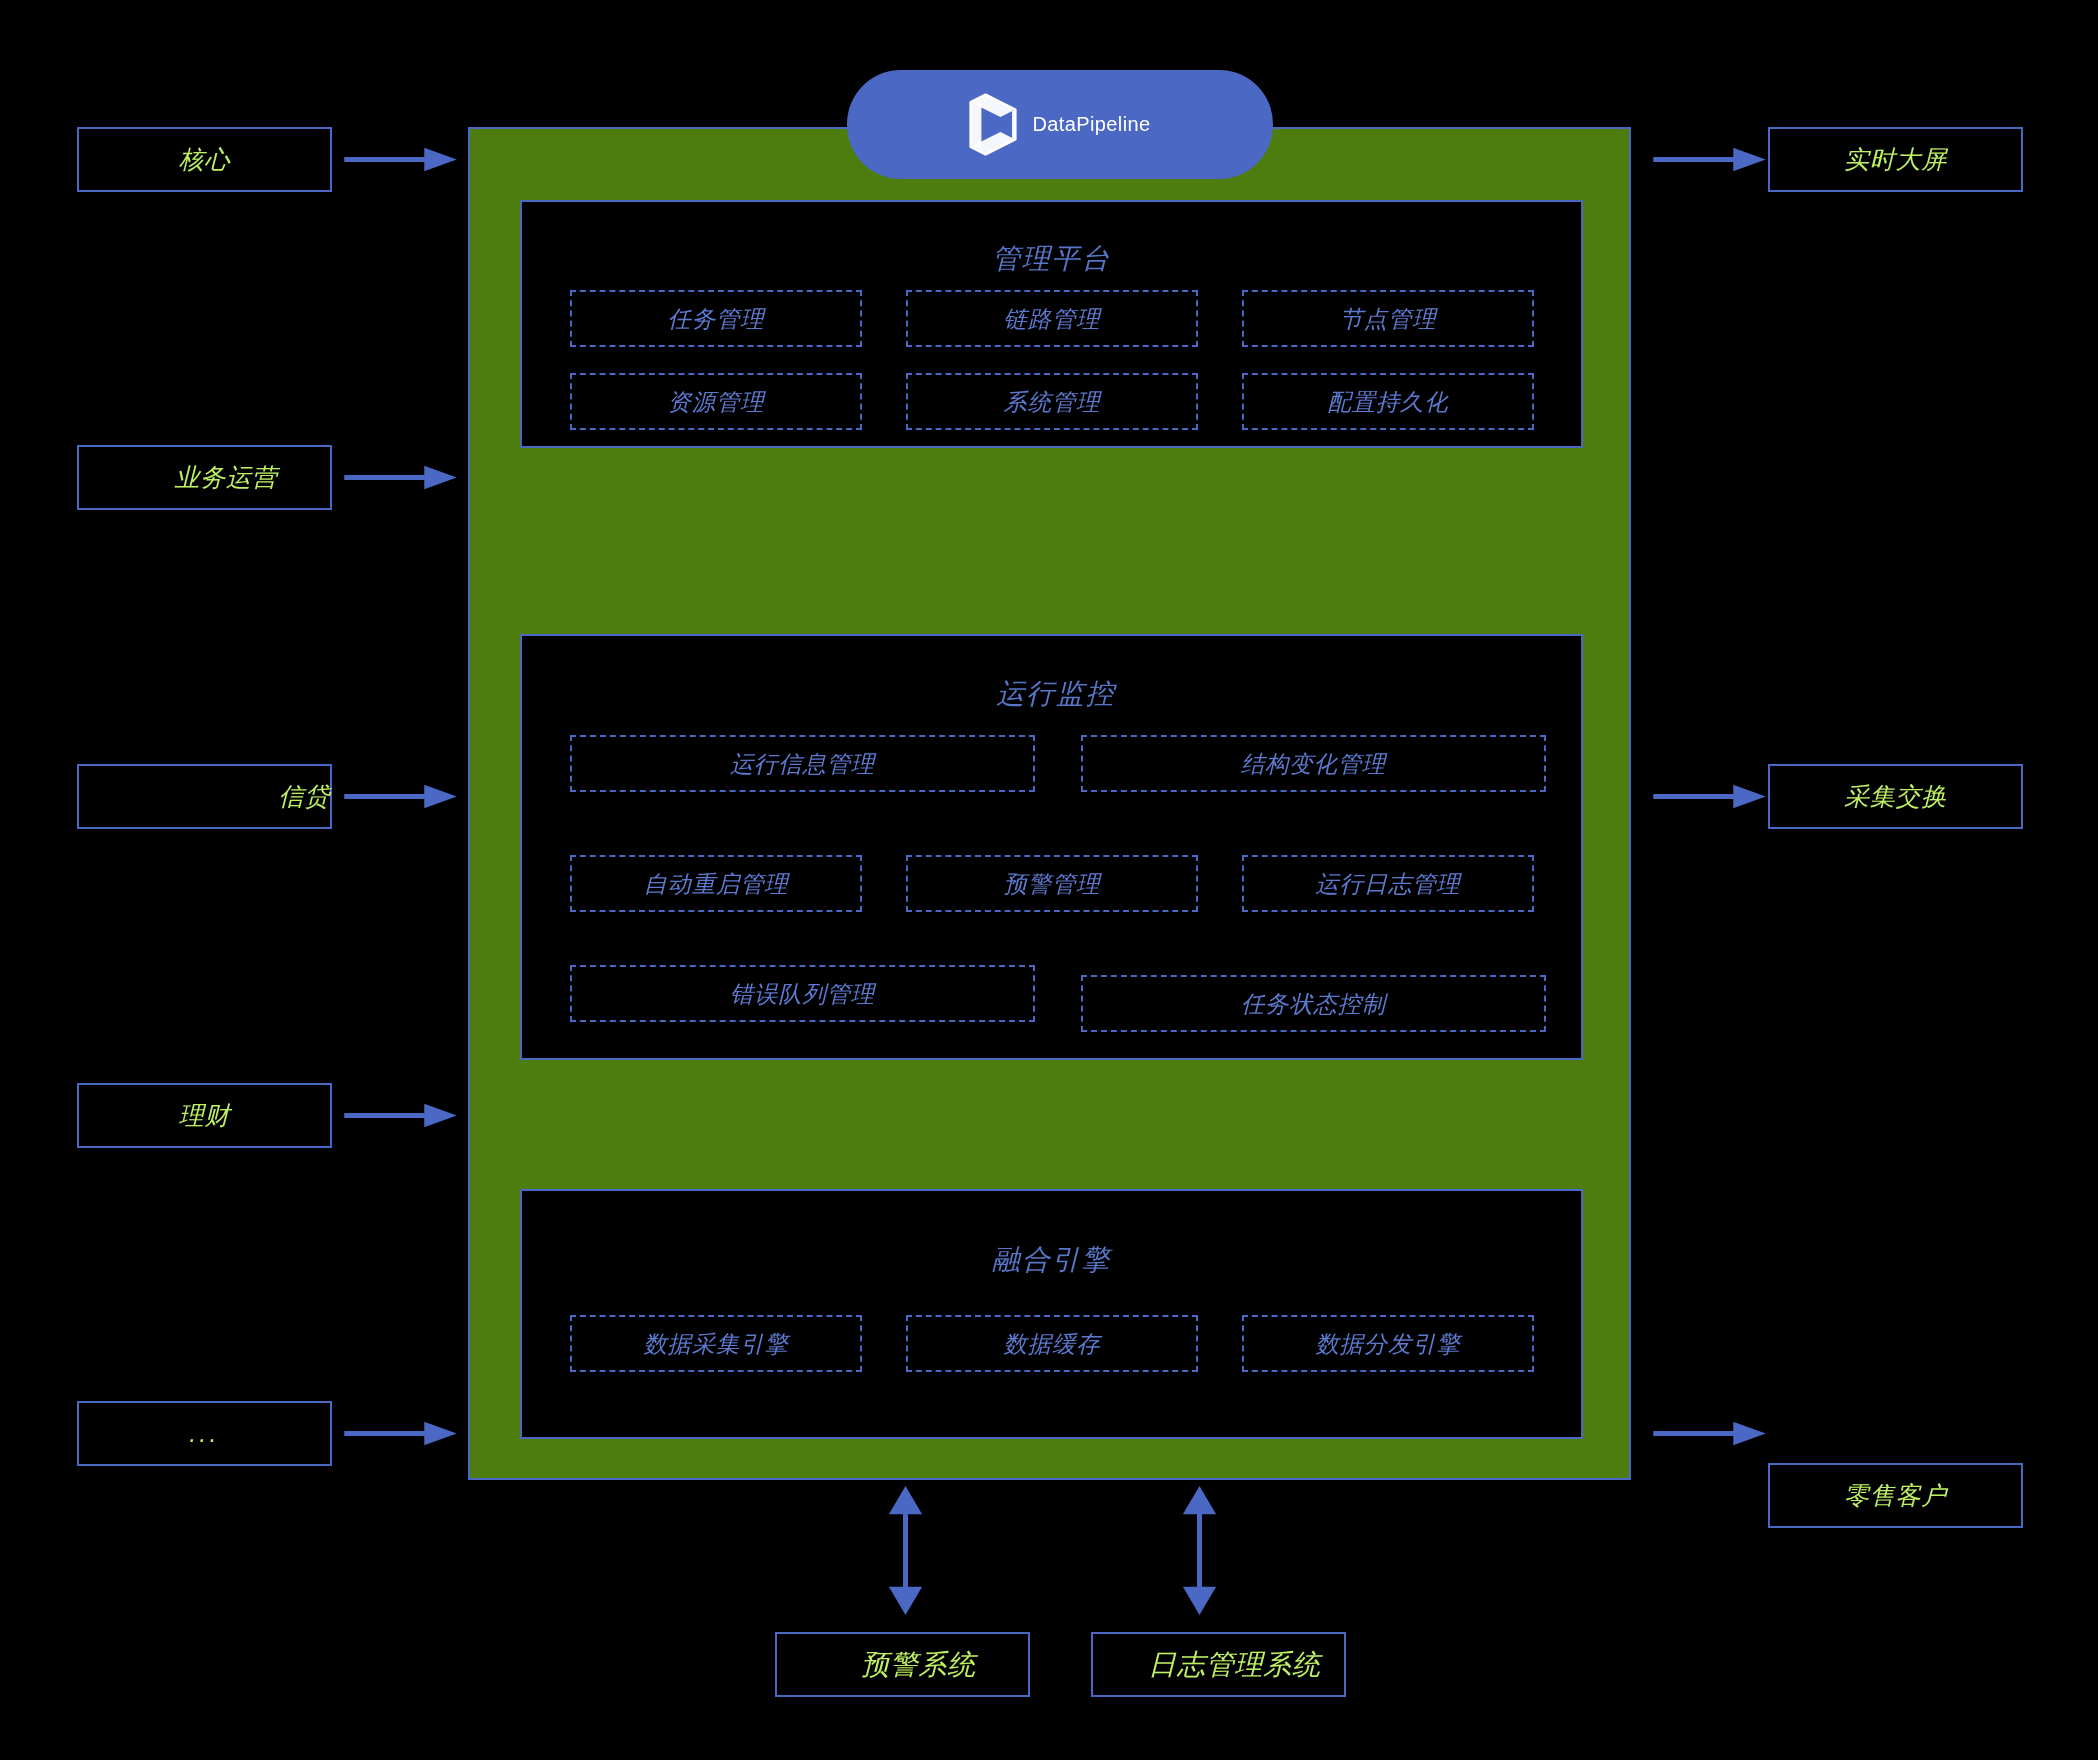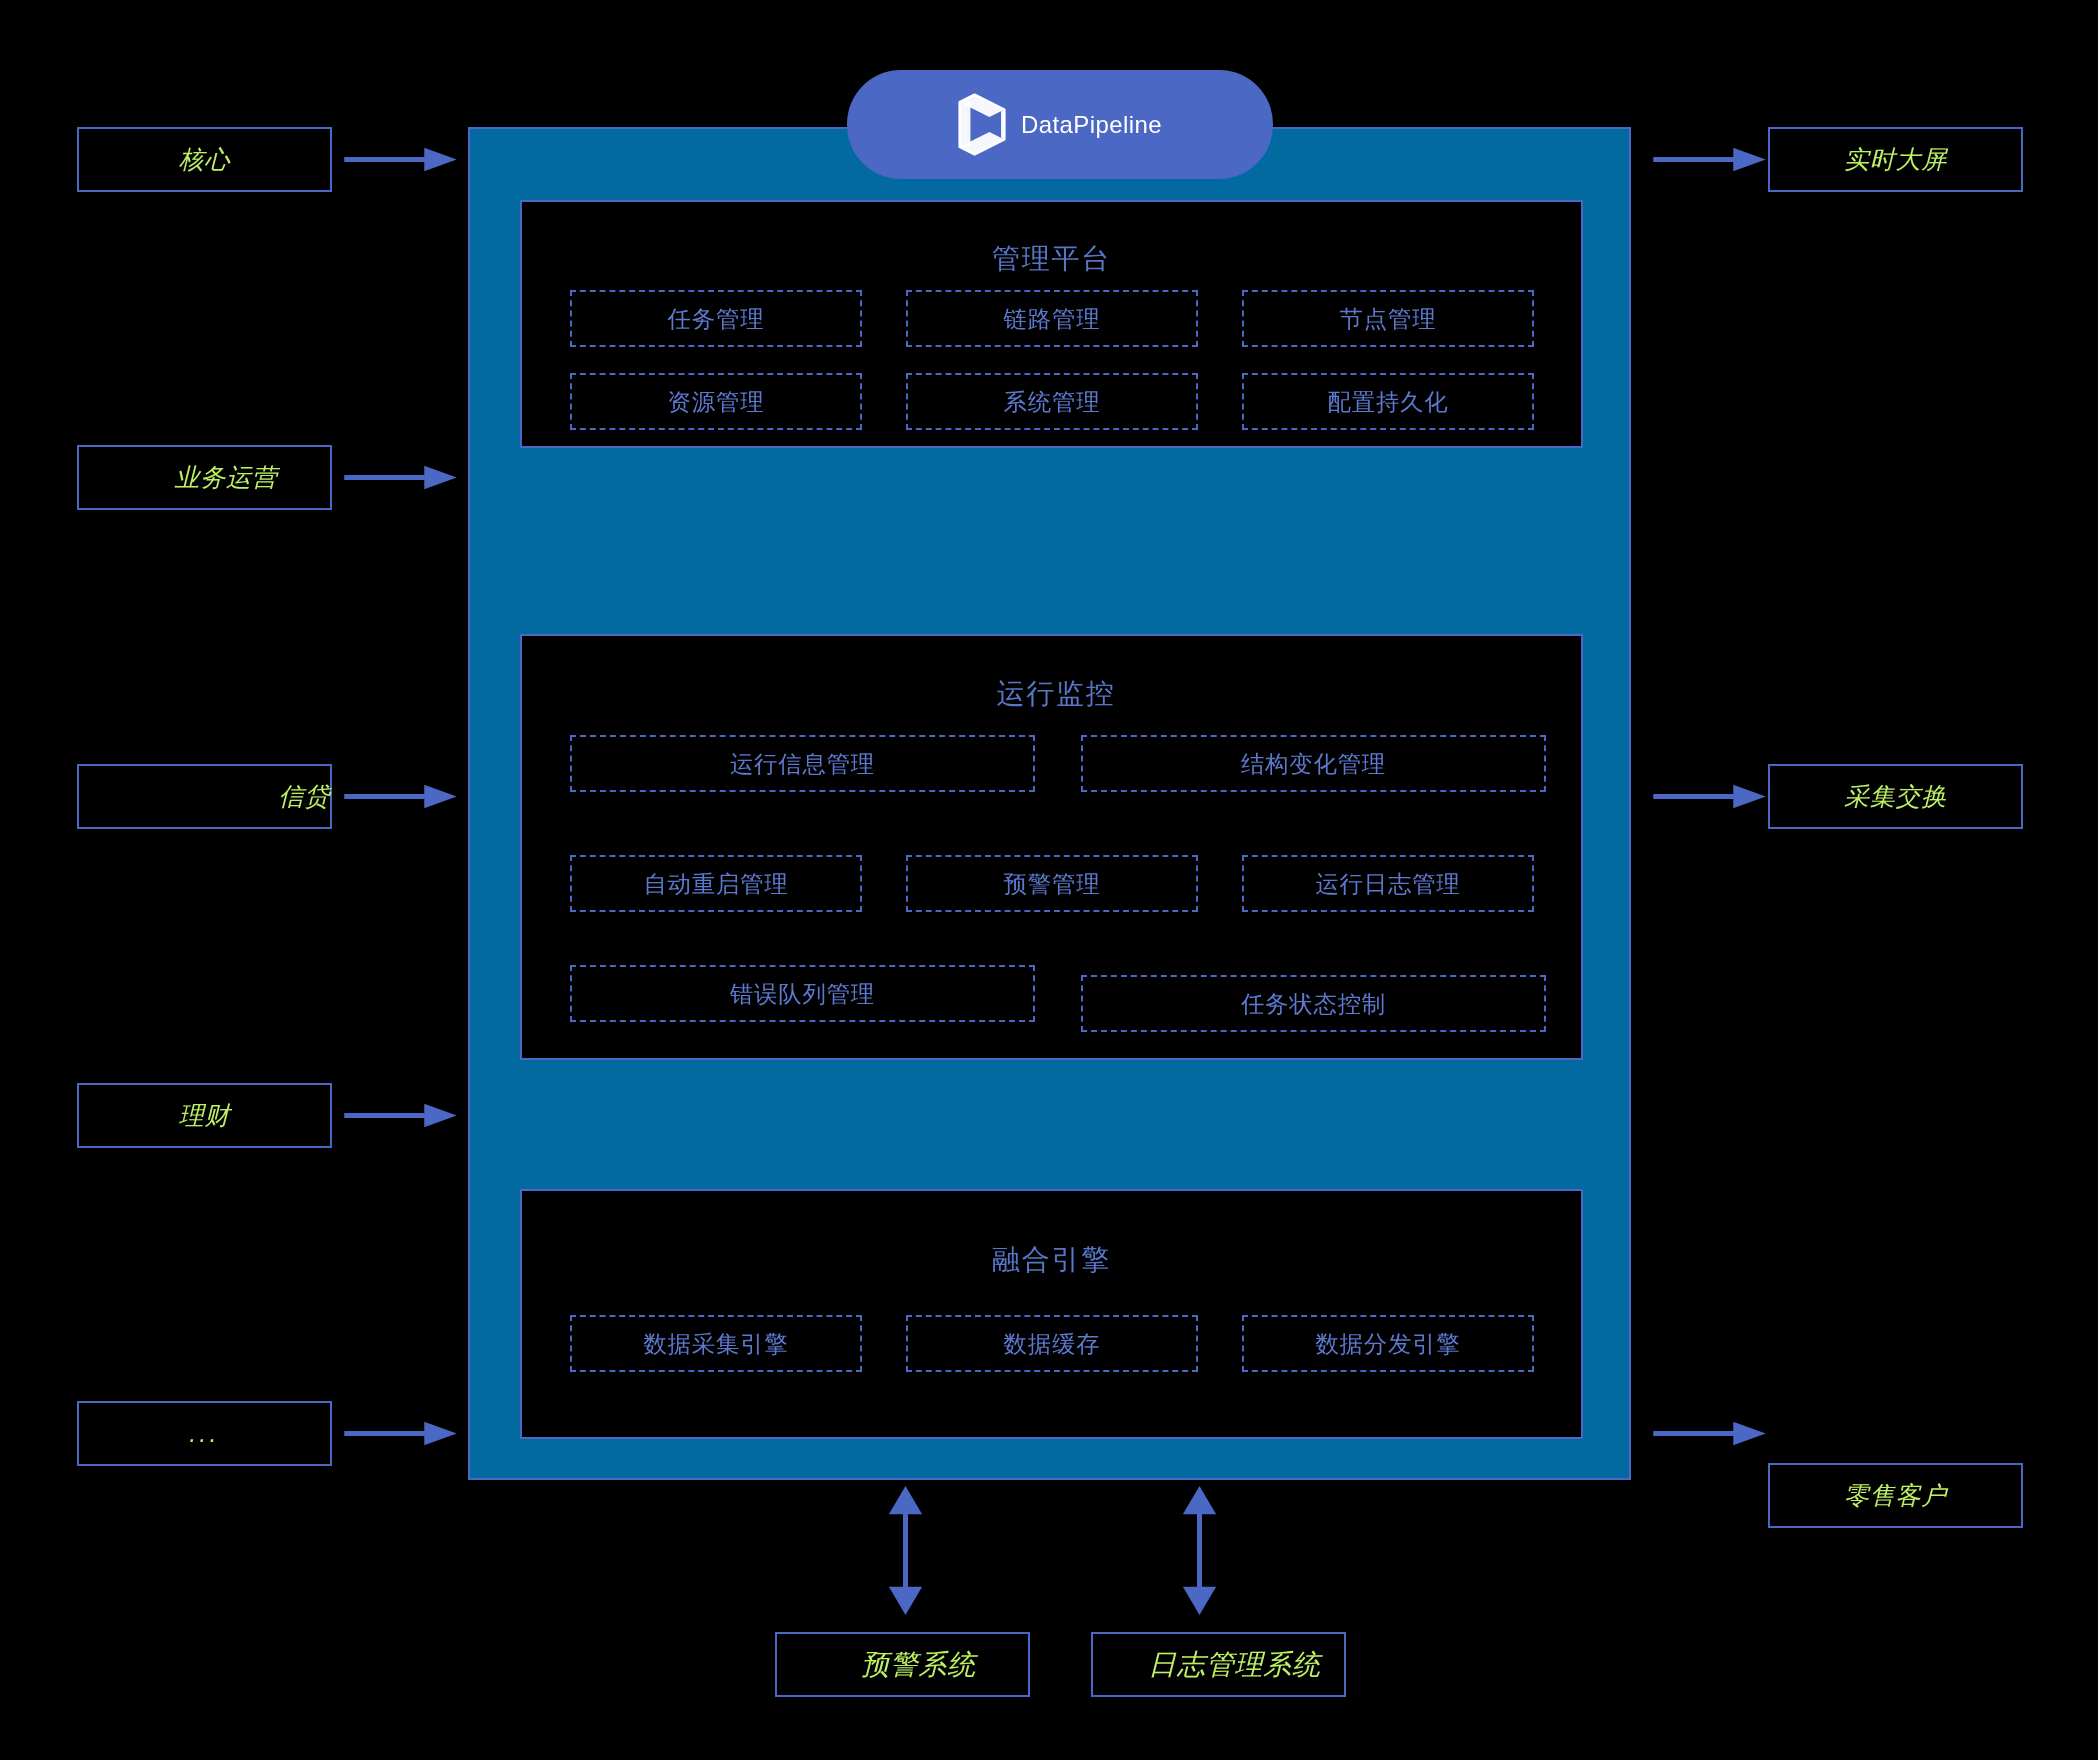--- a/index.html
+++ b/index.html
@@ -50,41 +50,42 @@
 
   
   #main-container {
     position: absolute;
     left: 468px;
     top: 127px;
     width: 1163px;
     height: 1353px;
     box-sizing: border-box;
     border: 2.5px solid #4a68c4;
-    background: #0369a1;
+    background: #4d7c0f;
+    font-style: italic;
   }
 
   
   #logo-pill {
     position: absolute;
     left: 847px;
     top: 70px;
     width: 426px;
     height: 109px;
     border-radius: 54px;
     background: #4a68c4;
     display: flex;
     align-items: center;
     justify-content: center;
     gap: 15px;
     z-index: 5;
   }
   #logo-pill .logo-text {
     color: #ffffff;
-    font-size: 24px;
+    font-size: 20px;
     letter-spacing: 0.4px;
   }
   #logo-mark { display: block; }
 
   
   .section {
     position: absolute;
     box-sizing: border-box;
     border: 2.5px solid #4a68c4;
     background: #000000;

